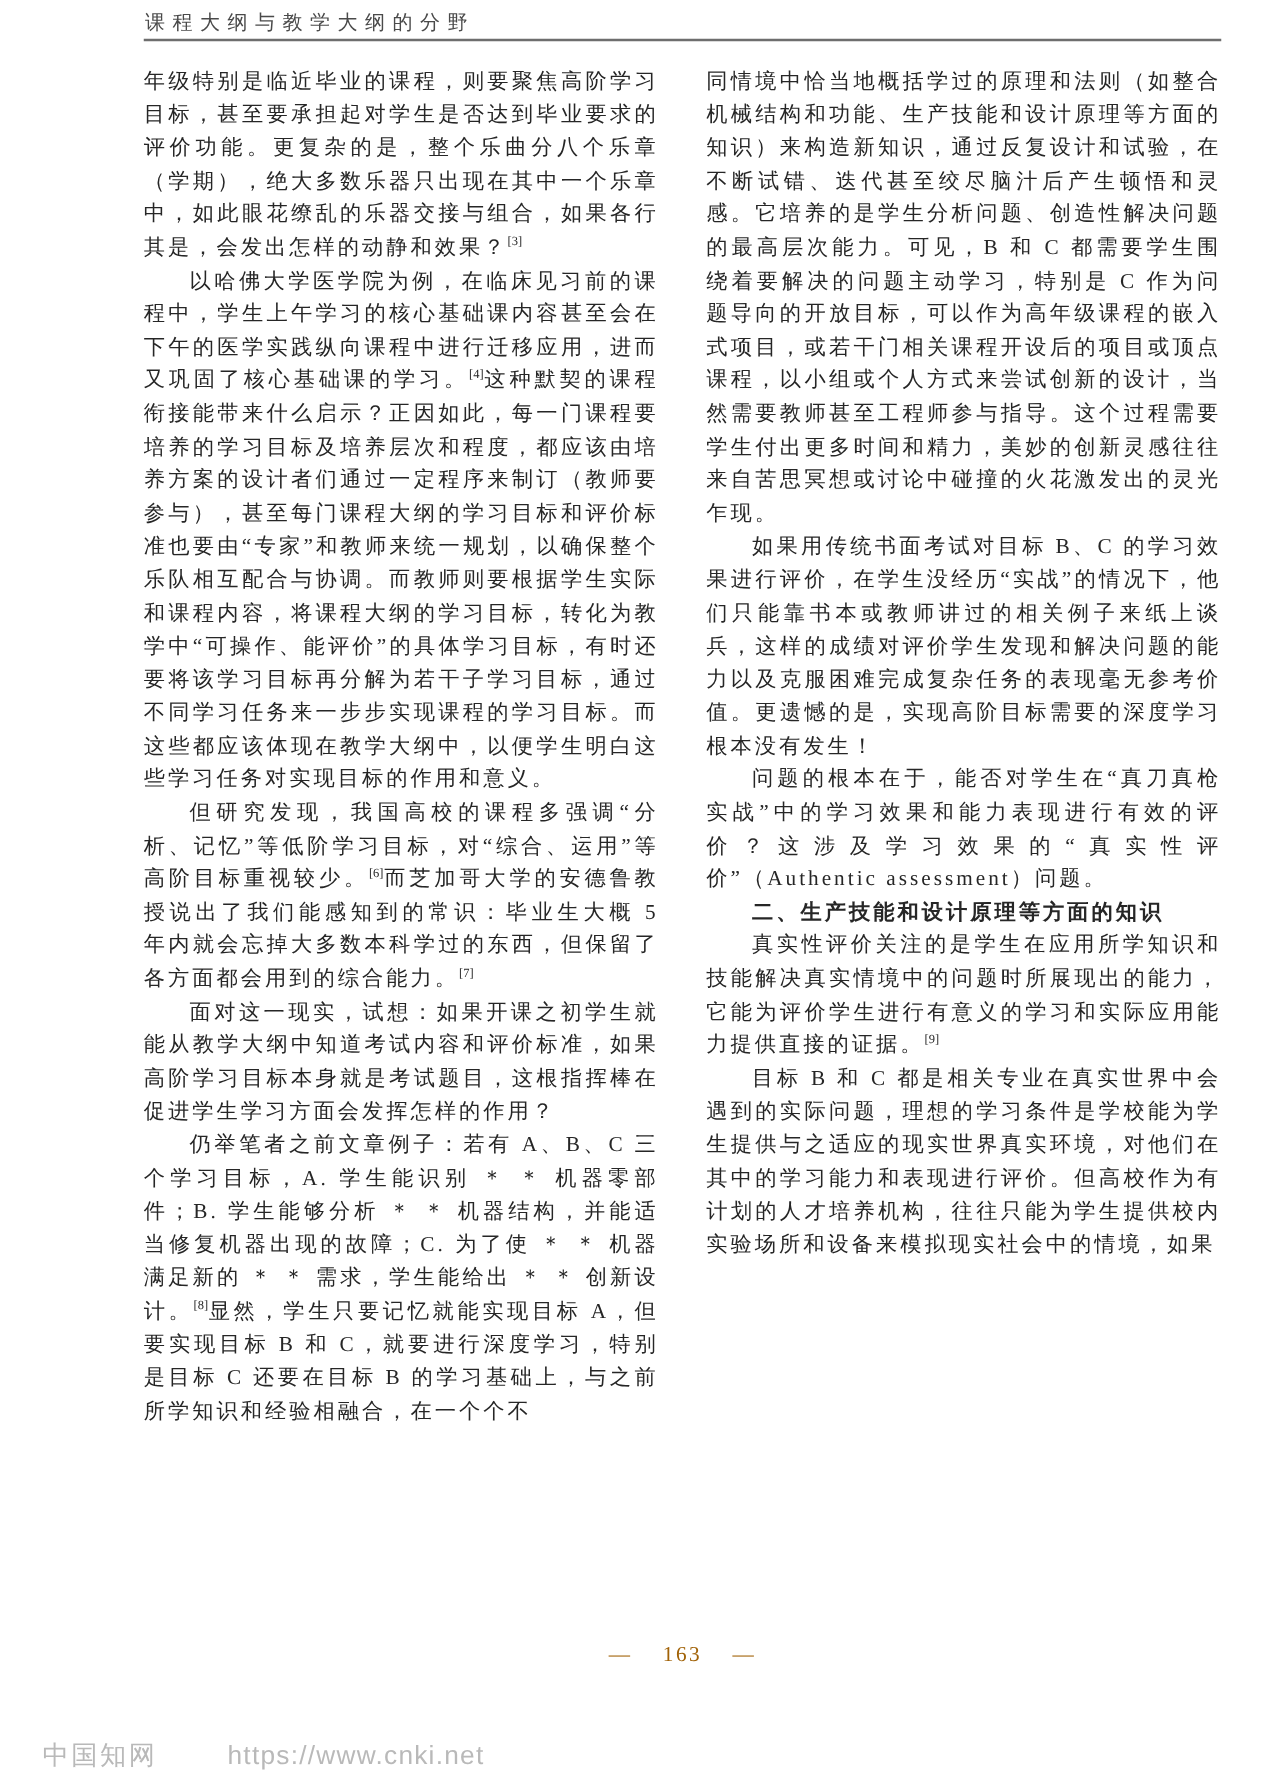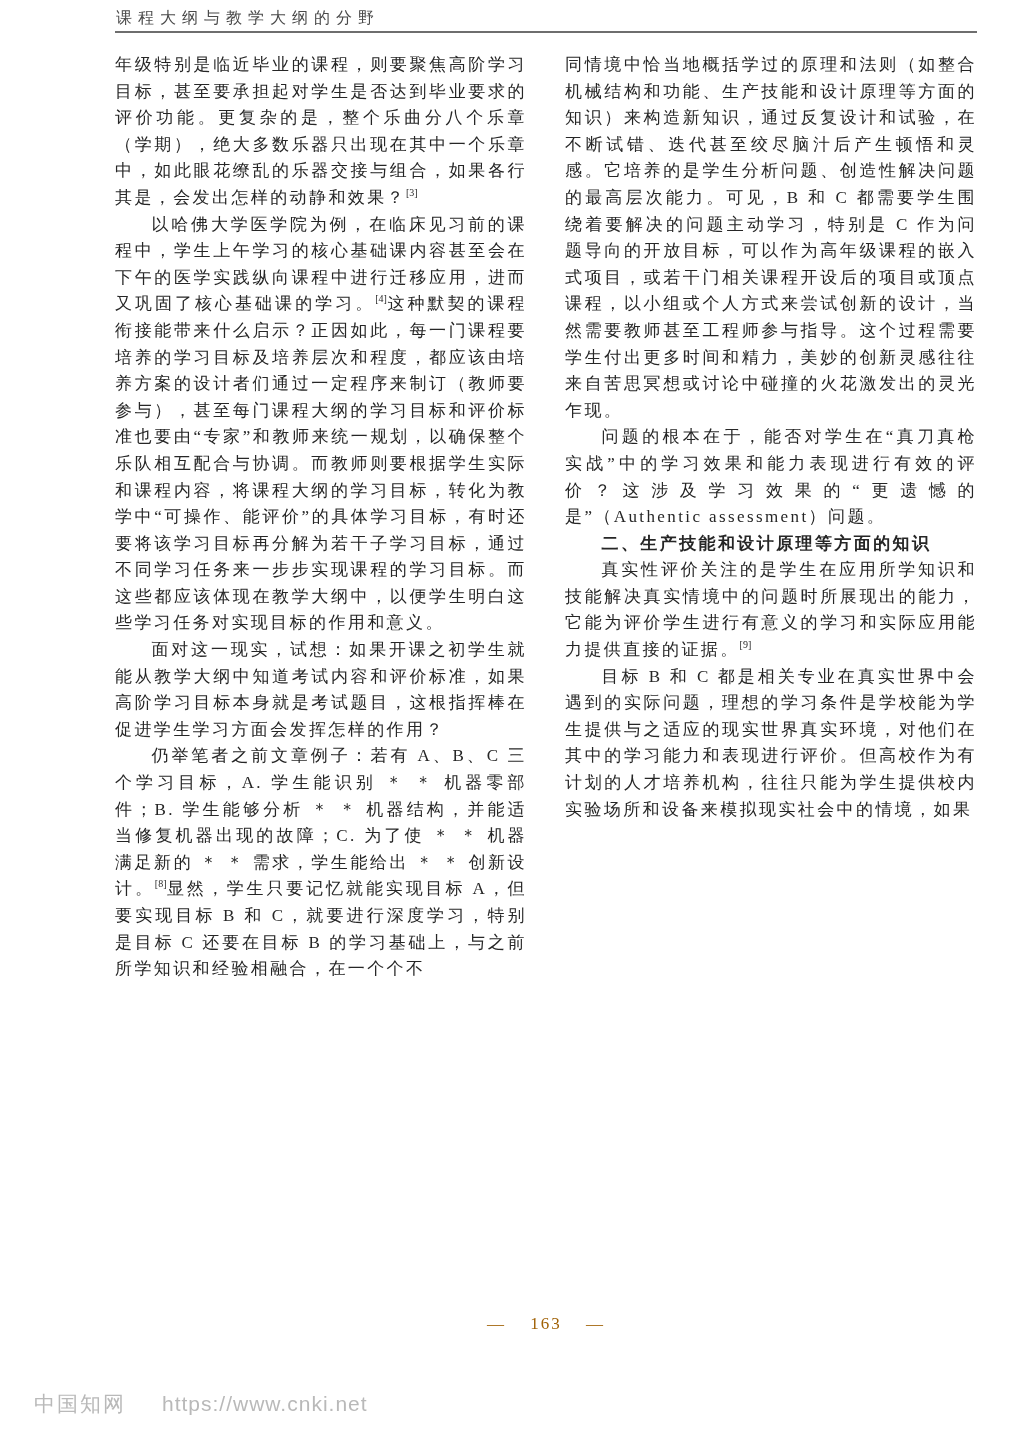--- a/index.html
+++ b/index.html
@@ -83,46 +83,48 @@
     position: absolute;
     left: 34px;
     top: 1390px;
     font-size: 21px;
     color: #b9b9b9;
     white-space: nowrap;
   }
   .watermark .brand {
     font-family: "Liberation Serif", "DejaVu Serif", serif;
     letter-spacing: 2px;
-    margin-right: 36px;
+    margin-right: 56px;
   }
   .watermark .url {
     font-family: "Liberation Sans", "DejaVu Sans", sans-serif;
     letter-spacing: 1px;
   }
 </style>
 </head>
 <body>
 
 <div class="page">
 
   <div class="header-title">课程大纲与教学大纲的分野</div>
 
   <div class="header-rule"></div>
 
   <div class="text-columns">
     <div class="column">
         <p class=""><span>年级特别是临近毕业的课程，则要聚焦高阶学习目标，甚至要承担起对学生是否达到毕业要求的评价功能。更复杂的是，整个乐曲分八个乐章（学期），绝大多数乐器只出现在其中一个乐章中，如此眼花缭乱的乐器交接与组合，如果各行其是，会发出怎样的动静和效果？</span><span class="supref">[3]</span></p>
         <p class="indent"><span>以哈佛大学医学院为例，在临床见习前的课程中，学生上午学习的核心基础课内容甚至会在下午的医学实践纵向课程中进行迁移应用，进而又巩固了核心基础课的学习。</span><span class="supref">[4]</span><span>这种默契的课程衔接能带来什么启示？正因如此，每一门课程要培养的学习目标及培养层次和程度，都应该由培养方案的设计者们通过一定程序来制订（教师要参与），甚至每门课程大纲的学习目标和评价标准也要由“专家”和教师来统一规划，以确保整个乐队相互配合与协调。而教师则要根据学生实际和课程内容，将课程大纲的学习目标，转化为教学中“可操作、能评价”的具体学习目标，有时还要将该学习目标再分解为若干子学习目标，通过不同学习任务来一步步实现课程的学习目标。而这些都应该体现在教学大纲中，以便学生明白这些学习任务对实现目标的作用和意义。</span></p>
+        <p class="indent"><span>但研究发现，我国高校的课程多强调“分析、记忆”等低阶学习目标，对“综合、运用”等高阶目标重视较少。</span><span class="supref">[6]</span><span>而芝加哥大学的安德鲁教授说出了我们能感知到的常识：毕业生大概 5 年内就会忘掉大多数本科学过的东西，但保留了各方面都会用到的综合能力。</span><span class="supref">[7]</span></p>
         <p class="indent"><span>面对这一现实，试想：如果开课之初学生就能从教学大纲中知道考试内容和评价标准，如果高阶学习目标本身就是考试题目，这根指挥棒在促进学生学习方面会发挥怎样的作用？</span></p>
         <p class="indent"><span>仍举笔者之前文章例子：若有 A、B、C 三个学习目标，A. 学生能识别 ＊ ＊ 机器零部件；B. 学生能够分析 ＊ ＊ 机器结构，并能适当修复机器出现的故障；C. 为了使 ＊ ＊ 机器满足新的 ＊ ＊ 需求，学生能给出 ＊ ＊ 创新设计。</span><span class="supref">[8]</span><span>显然，学生只要记忆就能实现目标 A，但要实现目标 B 和 C，就要进行深度学习，特别是目标 C 还要在目标 B 的学习基础上，与之前所学知识和经验相融合，在一个个不</span></p>
       </div>
     <div class="column">
         <p class=""><span>同情境中恰当地概括学过的原理和法则（如整合机械结构和功能、生产技能和设计原理等方面的知识）来构造新知识，通过反复设计和试验，在不断试错、迭代甚至绞尽脑汁后产生顿悟和灵感。它培养的是学生分析问题、创造性解决问题的最高层次能力。可见，B 和 C 都需要学生围绕着要解决的问题主动学习，特别是 C 作为问题导向的开放目标，可以作为高年级课程的嵌入式项目，或若干门相关课程开设后的项目或顶点课程，以小组或个人方式来尝试创新的设计，当然需要教师甚至工程师参与指导。这个过程需要学生付出更多时间和精力，美妙的创新灵感往往来自苦思冥想或讨论中碰撞的火花激发出的灵光乍现。</span></p>
-        <p class="indent"><span>问题的根本在于，能否对学生在“真刀真枪实战”中的学习效果和能力表现进行有效的评价？这涉及学习效果的“更遗憾的是”（Authentic assessment）问题。</span></p>
+        <p class="indent"><span>如果用传统书面考试对目标 B、C 的学习效果进行评价，在学生没经历“实战”的情况下，他们只能靠书本或教师讲过的相关例子来纸上谈兵，这样的成绩对评价学生发现和解决问题的能力以及克服困难完成复杂任务的表现毫无参考价值。更遗憾的是，实现高阶目标需要的深度学习根本没有发生！</span></p>
+        <p class="indent"><span>问题的根本在于，能否对学生在“真刀真枪实战”中的学习效果和能力表现进行有效的评价？这涉及学习效果的“真实性评价”（Authentic assessment）问题。</span></p>
         <p class="indent heading"><span>二、生产技能和设计原理等方面的知识</span></p>
         <p class="indent"><span>真实性评价关注的是学生在应用所学知识和技能解决真实情境中的问题时所展现出的能力，它能为评价学生进行有意义的学习和实际应用能力提供直接的证据。</span><span class="supref">[9]</span></p>
         <p class="indent"><span>目标 B 和 C 都是相关专业在真实世界中会遇到的实际问题，理想的学习条件是学校能为学生提供与之适应的现实世界真实环境，对他们在其中的学习能力和表现进行评价。但高校作为有计划的人才培养机构，往往只能为学生提供校内实验场所和设备来模拟现实社会中的情境，如果</span></p>
       </div>
   </div>
 
   <div class="footer">— 163 —</div>
 
   <div class="watermark">
     <span class="brand">中国知网</span><span class="url">https://www.cnki.net</span>

